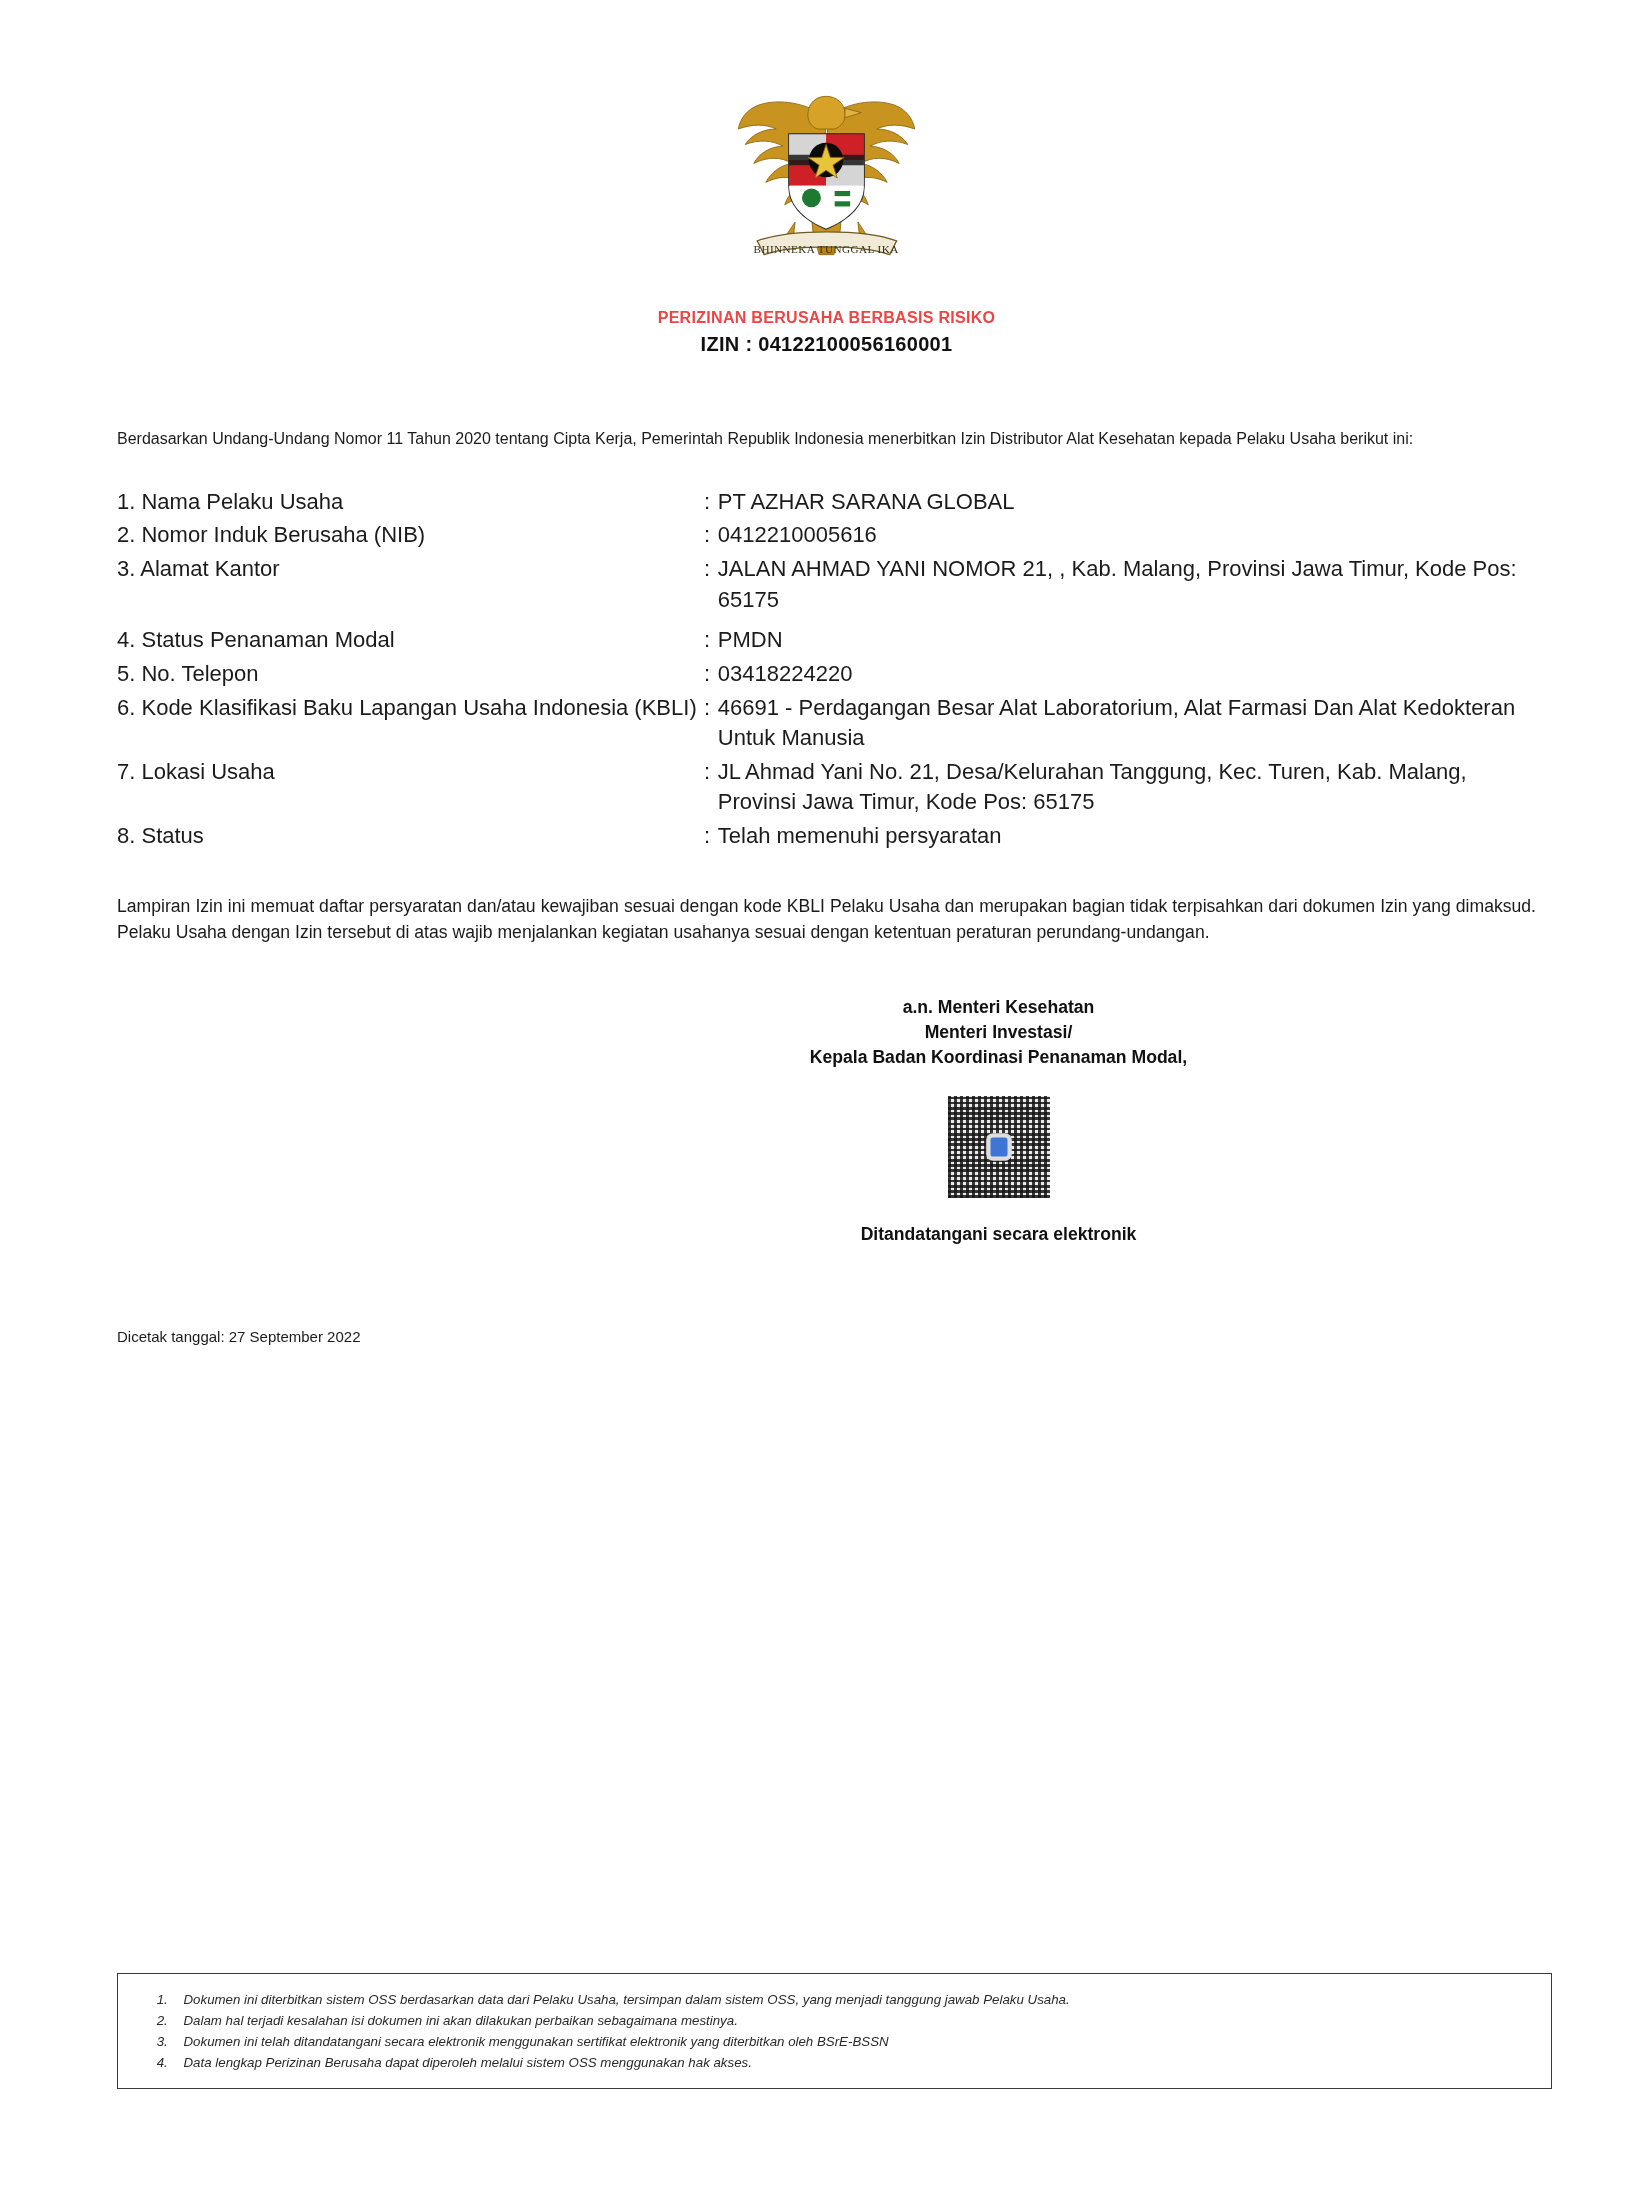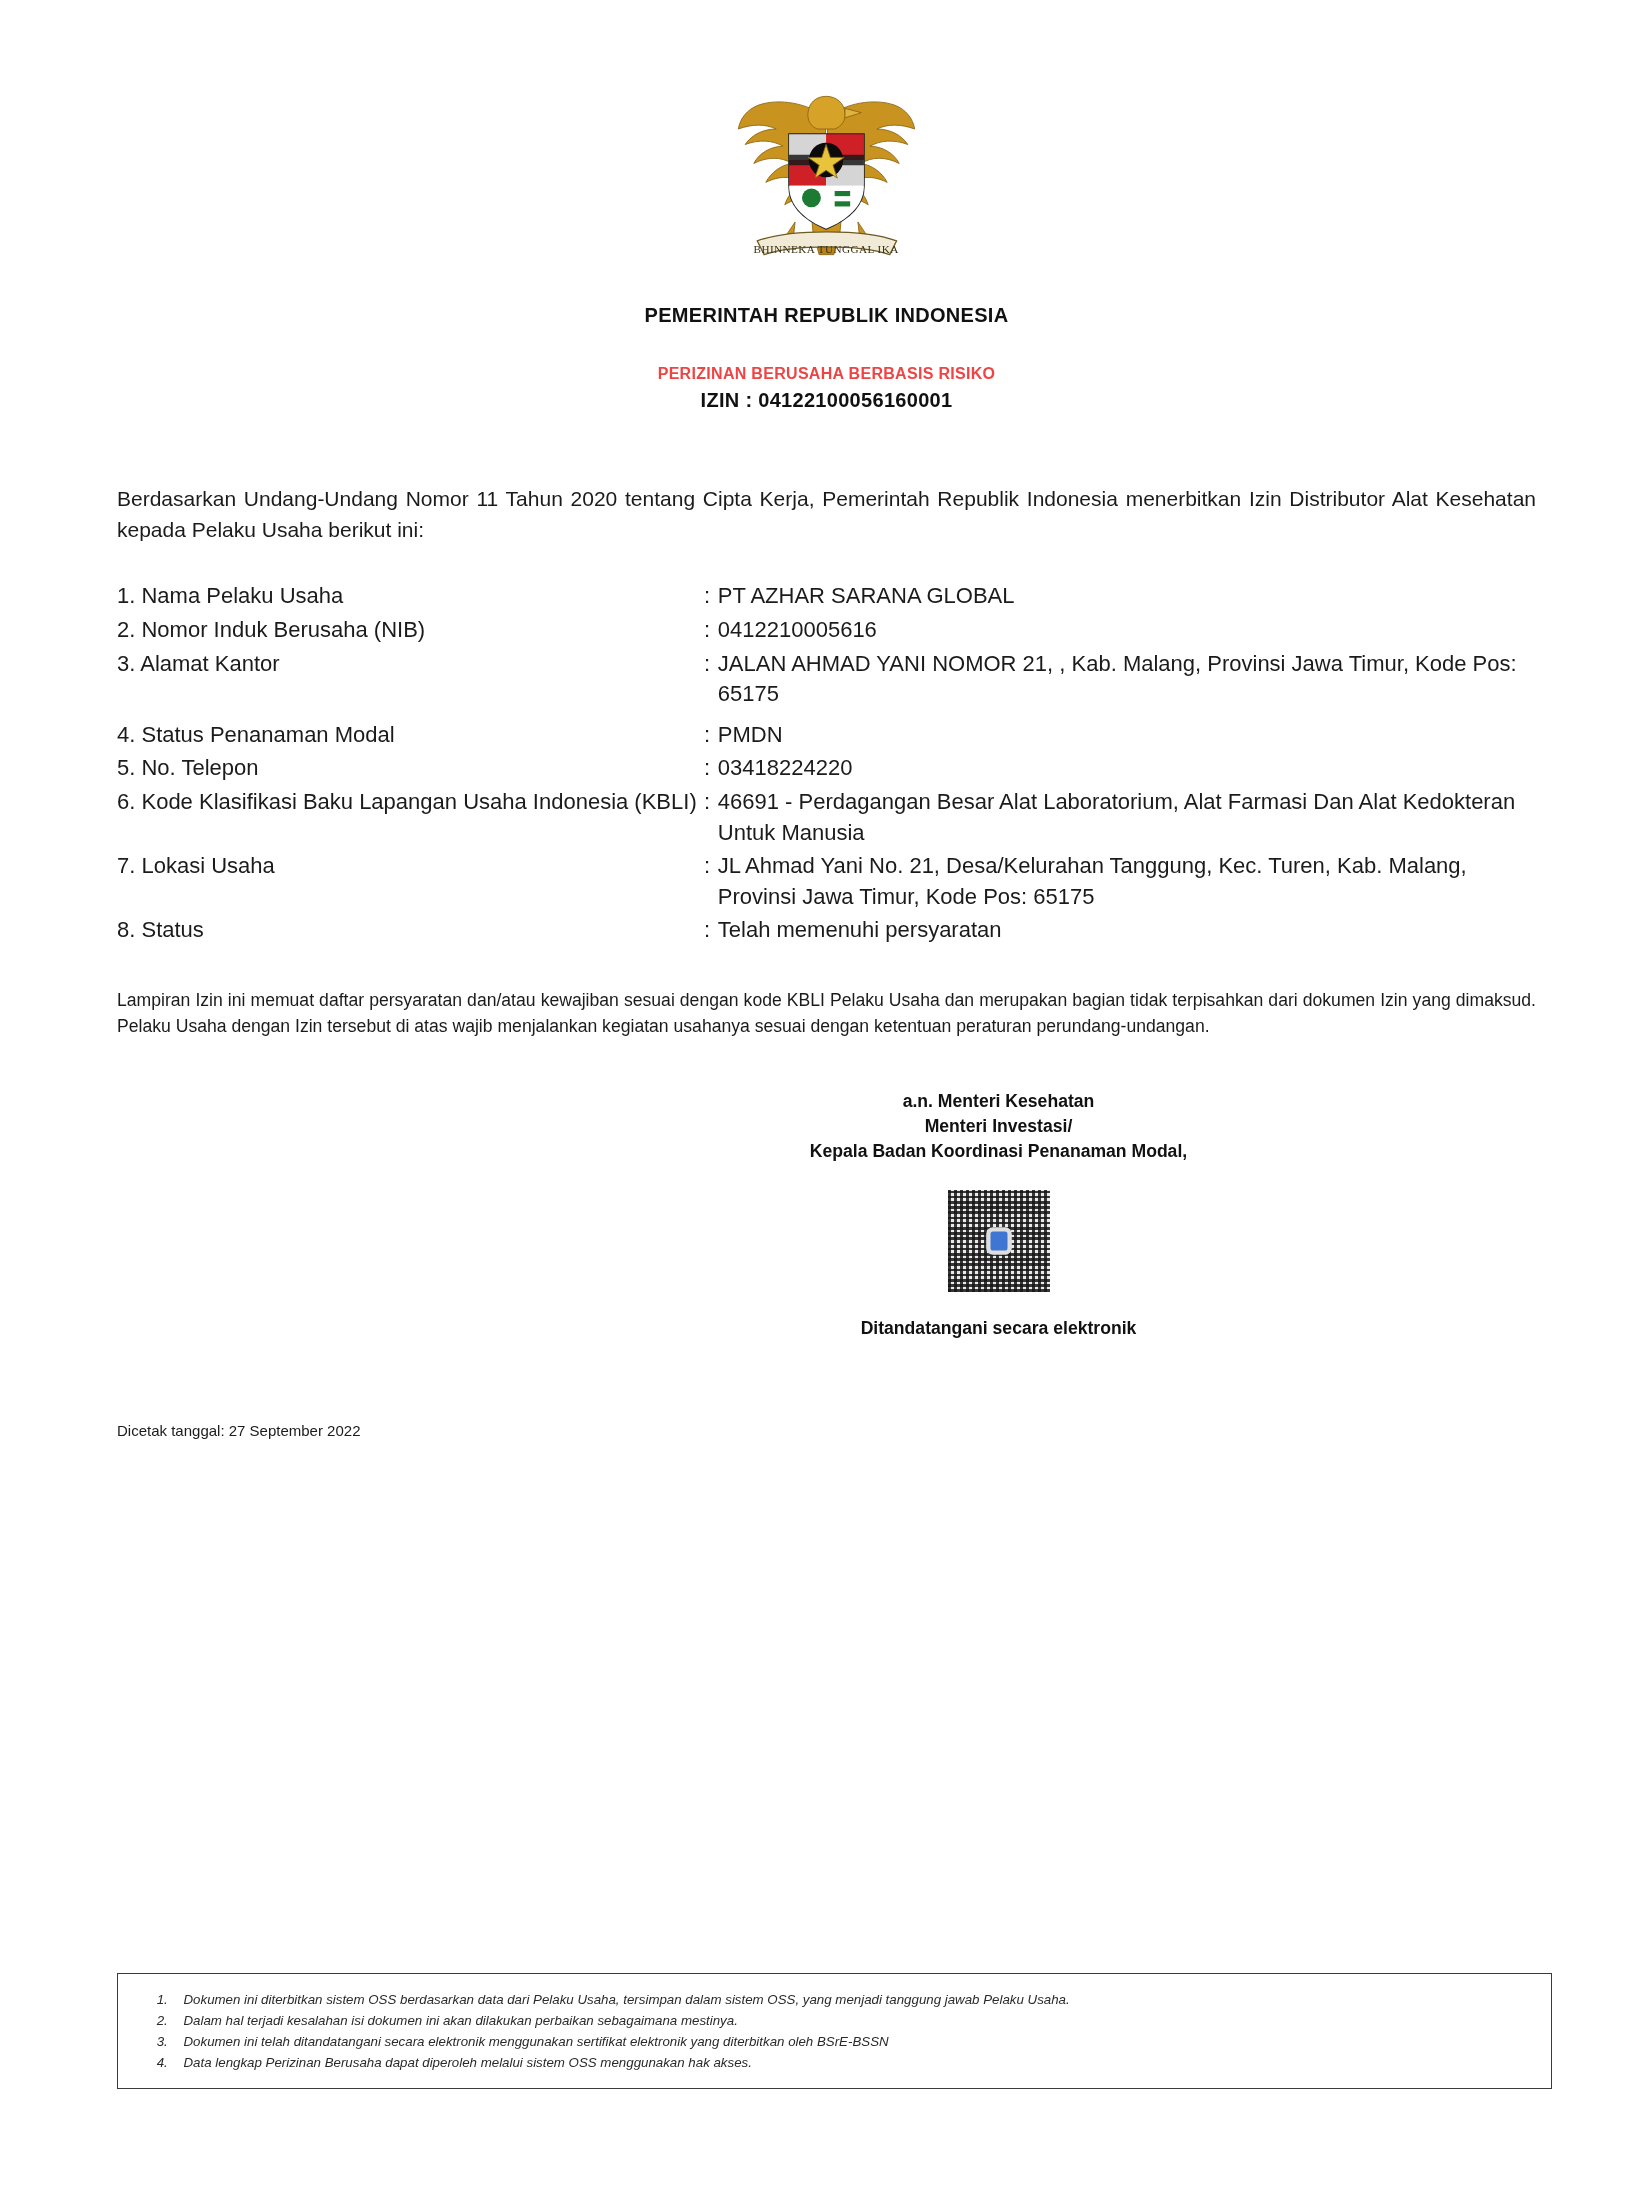--- a/index.html
+++ b/index.html
@@ -59,21 +59,21 @@
     font-size: 20px;
     font-weight: bold;
     letter-spacing: 0.3px;
     margin-top: 6px;
     color: #111;
   }
 
   
   .intro {
     margin-top: 71px;
-    font-size: 21px;
+    font-size: 16px;
     line-height: 1.48;
     text-align: justify;
     color: #1b1b1b;
   }
 
   
   .details {
     margin-top: 36px;
     width: 100%;
     border-collapse: collapse;
@@ -224,21 +224,20 @@
         </g>
         <g>
           <path d="M42 180 C80 166 166 166 204 180 L196 196 C160 184 86 184 50 196 Z" fill="#f0ead6" stroke="#6d5a22" stroke-width="1.5"></path>
           <text x="122" y="194" text-anchor="middle" font-family="'Liberation Serif', serif" font-size="13" fill="#3a3115" letter-spacing="0.5">BHINNEKA TUNGGAL IKA</text>
         </g>
       </svg>
     </div>
   </div>
 
   <div class="heading-block">
-    <div class="h-gov">PEMERINTAH REPUBLIK INDONESIA</div>
     <div class="h-title">PERIZINAN BERUSAHA BERBASIS RISIKO</div>
     <div class="h-izin">IZIN : 04122100056160001</div>
   </div>
 
   <div class="intro">Berdasarkan Undang-Undang Nomor 11 Tahun 2020 tentang Cipta Kerja, Pemerintah Republik Indonesia menerbitkan Izin Distributor Alat Kesehatan kepada Pelaku Usaha berikut ini:</div>
 
   <table class="details">
     <tbody>
       <tr>
         <td class="col-label"><span>1. </span>

